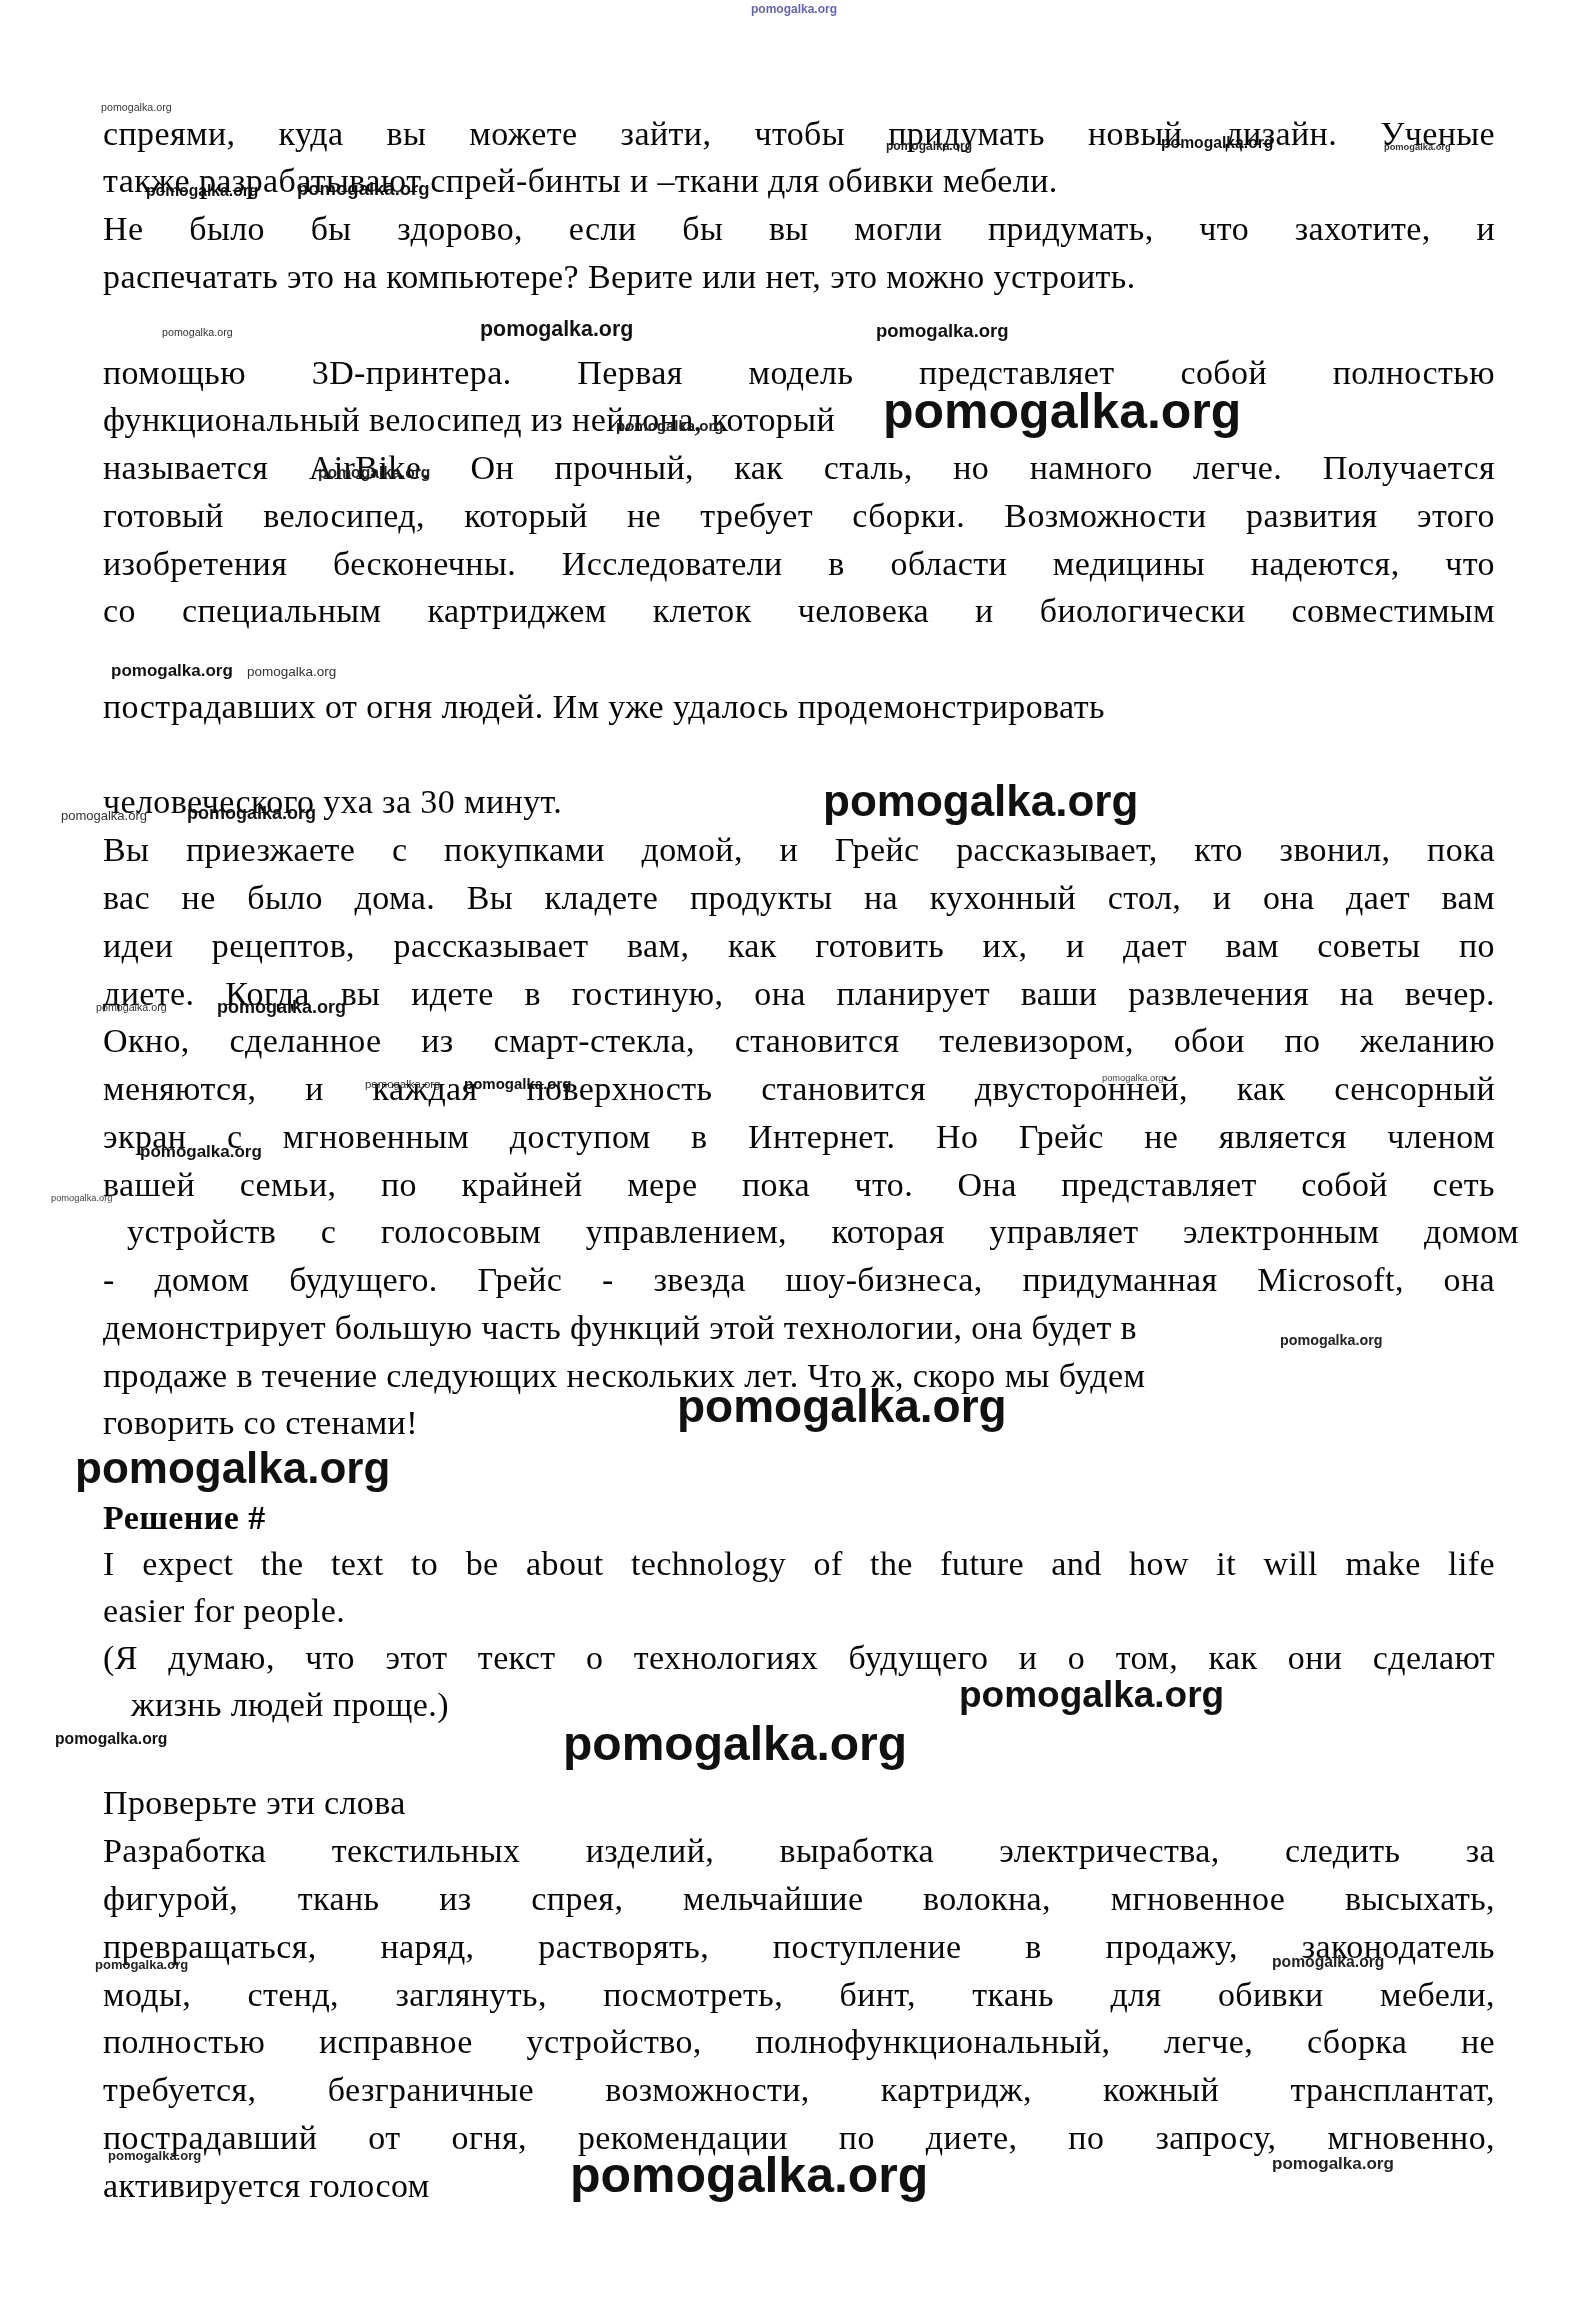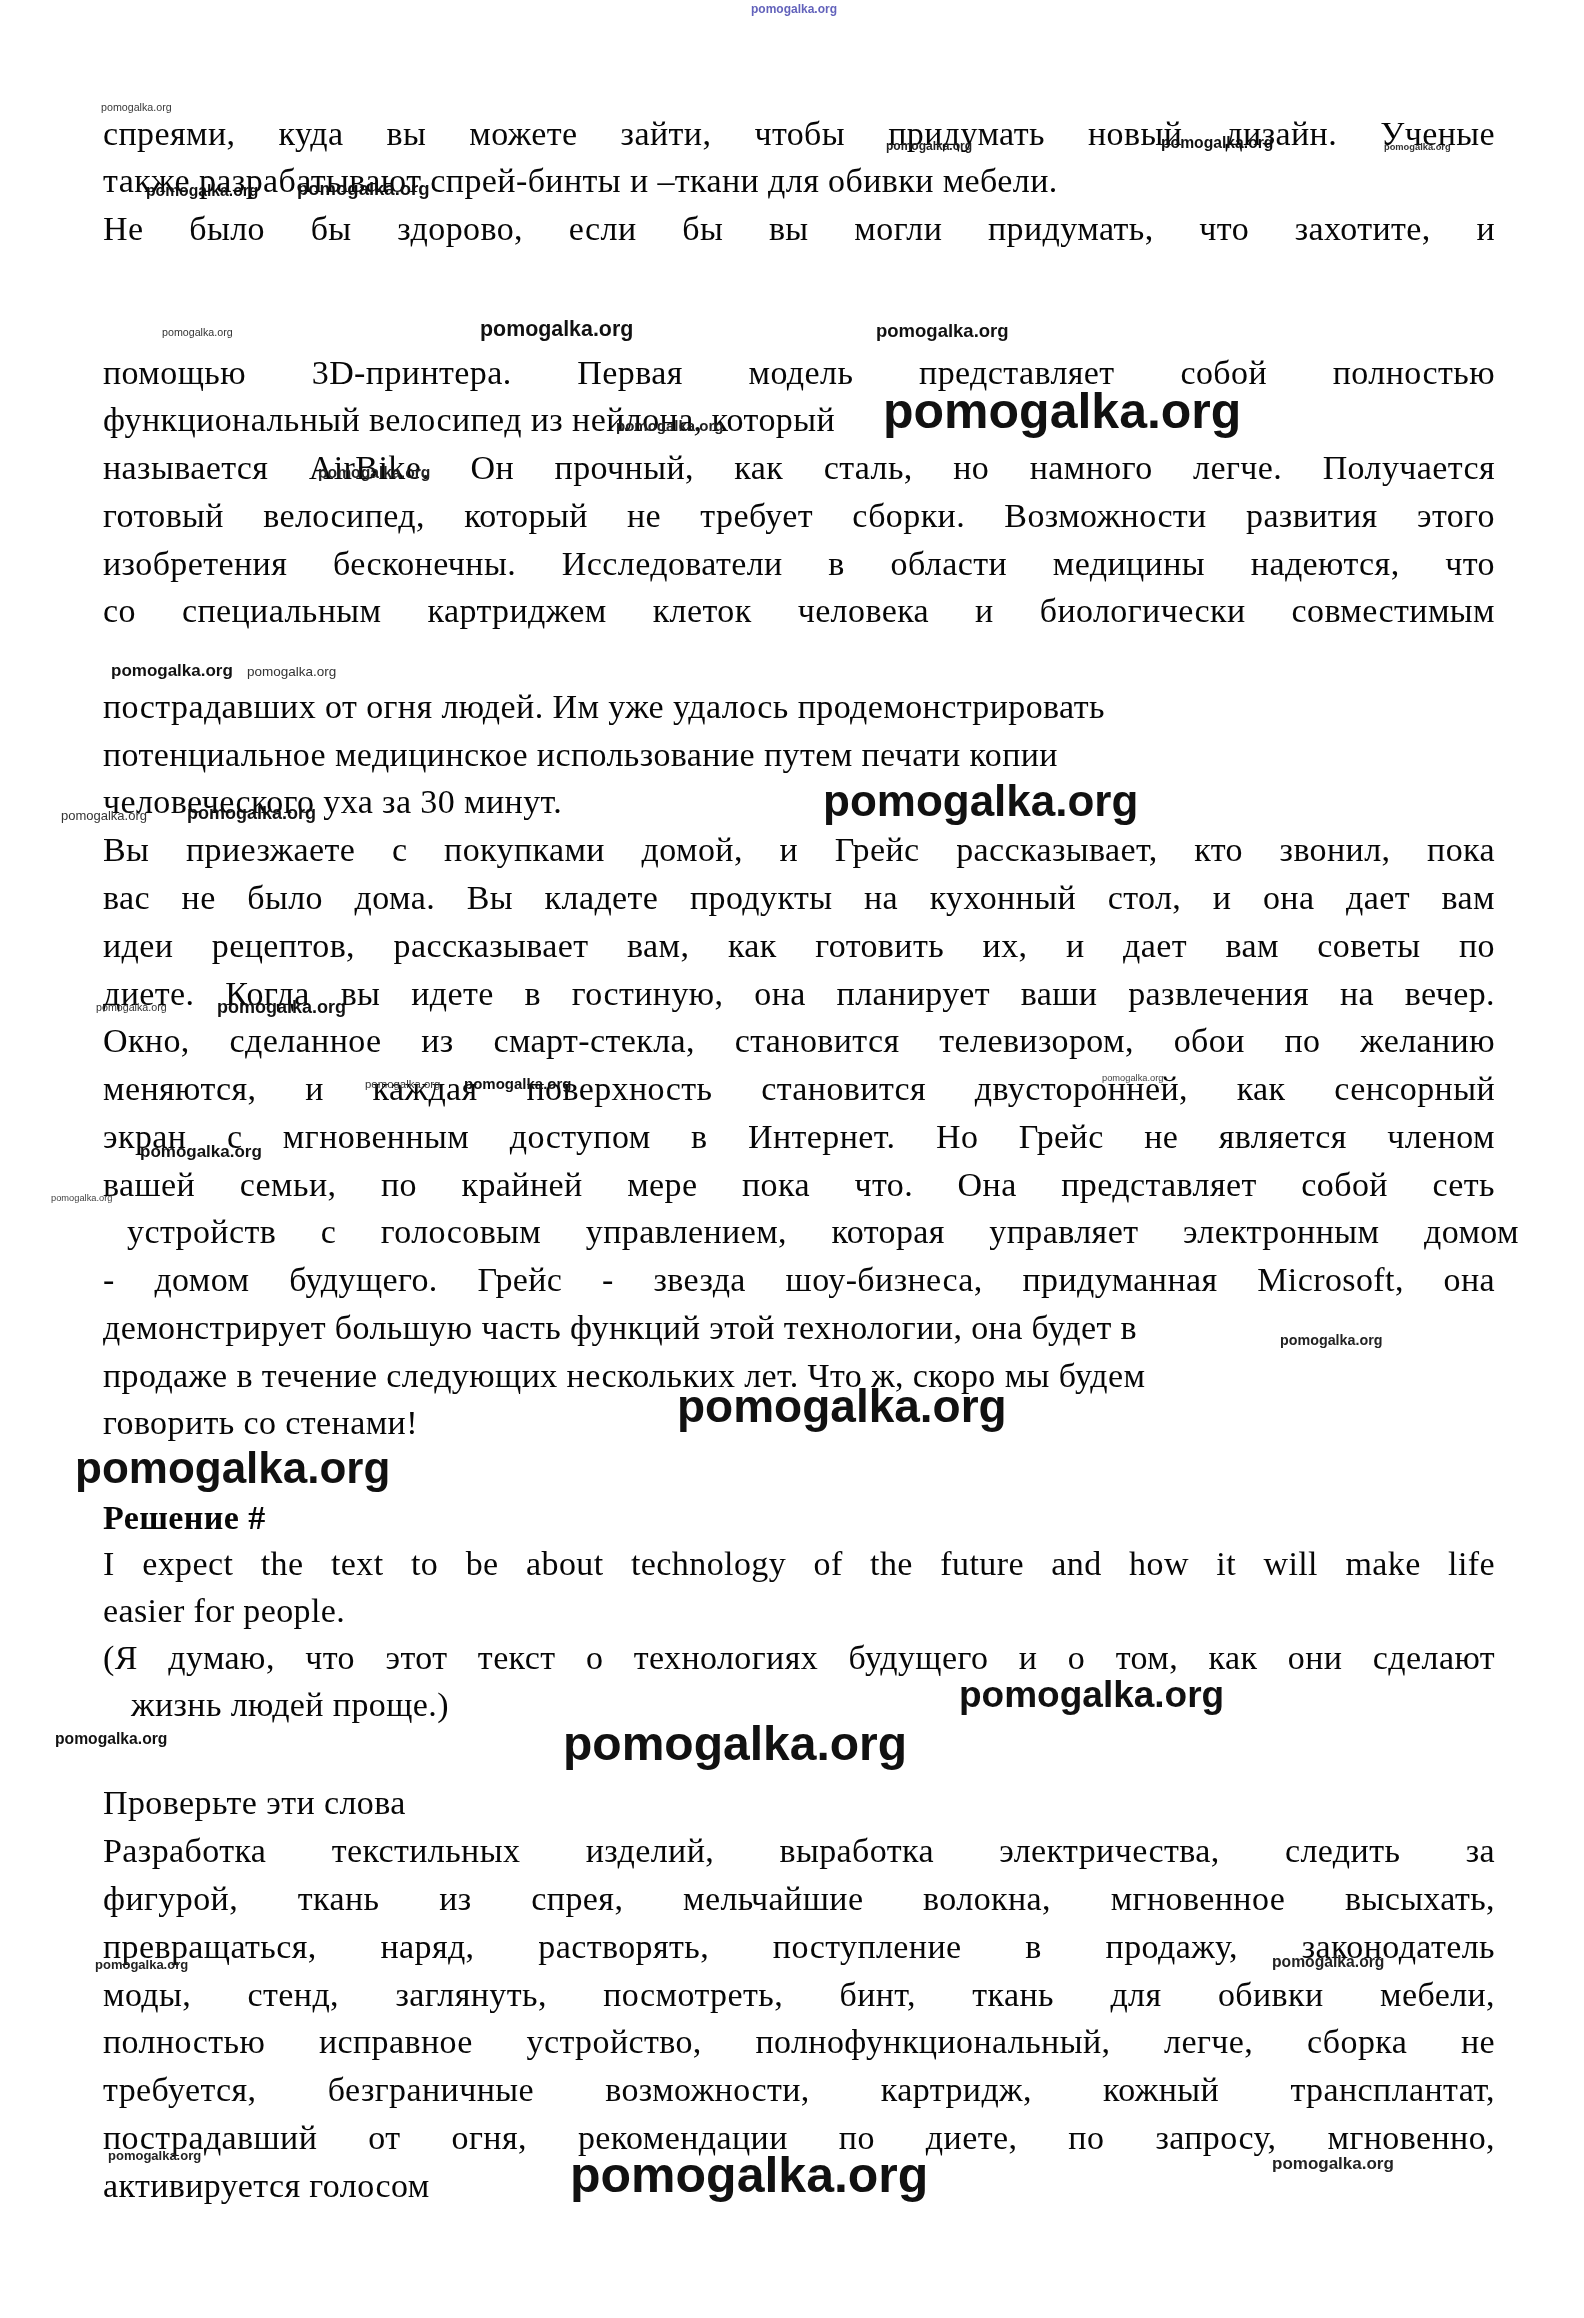--- a/index.html
+++ b/index.html
@@ -37,28 +37,28 @@
   }
 </style>
 </head>
 <body>
 
 <div class="page">
   <div class="layer" id="text-layer">
       <div class="line j" style="top: 113px;">спреями, куда вы можете зайти, чтобы придумать новый дизайн. Ученые</div>
       <div class="line l" style="top: 160px;">также разрабатывают спрей-бинты и –ткани для обивки мебели.</div>
       <div class="line j" style="top: 208px;">Не было бы здорово, если бы вы могли придумать, что захотите, и</div>
+      <div class="line l" style="top: 256px;">распечатать это на компьютере? Верите или нет, это можно устроить.</div>
       <div class="line j" style="top: 352px;">помощью 3D-принтера. Первая модель представляет собой полностью</div>
       <div class="line l" style="top: 399px;">функциональный велосипед из нейлона, который</div>
       <div class="line j" style="top: 447px;">называется AirBike. Он прочный, как сталь, но намного легче. Получается</div>
       <div class="line j" style="top: 495px;">готовый велосипед, который не требует сборки. Возможности развития этого</div>
       <div class="line j" style="top: 543px;">изобретения бесконечны. Исследователи в области медицины надеются, что</div>
       <div class="line j" style="top: 590px;">со специальным картриджем клеток человека и биологически совместимым</div>
       <div class="line l" style="top: 686px; text-align: right;">пострадавших от огня людей. Им уже удалось продемонстрировать</div>
-      <div class="line l" style="top: 734px;">потенциальное медицинское использование путем печати копии</div>
       <div class="line l" style="top: 781px;">человеческого уха за 30 минут.</div>
       <div class="line j" style="top: 829px;">Вы приезжаете с покупками домой, и Грейс рассказывает, кто звонил, пока</div>
       <div class="line j" style="top: 877px;">вас не было дома. Вы кладете продукты на кухонный стол, и она дает вам</div>
       <div class="line j" style="top: 925px;">идеи рецептов, рассказывает вам, как готовить их, и дает вам советы по</div>
       <div class="line j" style="top: 973px;">диете. Когда вы идете в гостиную, она планирует ваши развлечения на вечер.</div>
       <div class="line j" style="top: 1020px;">Окно, сделанное из смарт-стекла, становится телевизором, обои по желанию</div>
       <div class="line j" style="top: 1068px;">меняются, и каждая поверхность становится двусторонней, как сенсорный</div>
       <div class="line j" style="top: 1116px;">экран с мгновенным доступом в Интернет. Но Грейс не является членом</div>
       <div class="line j" style="top: 1164px;">вашей семьи, по крайней мере пока что. Она представляет собой сеть</div>
       <div class="line j" style="top: 1211px; margin-left: 24px;">устройств с голосовым управлением, которая управляет электронным домом</div>

